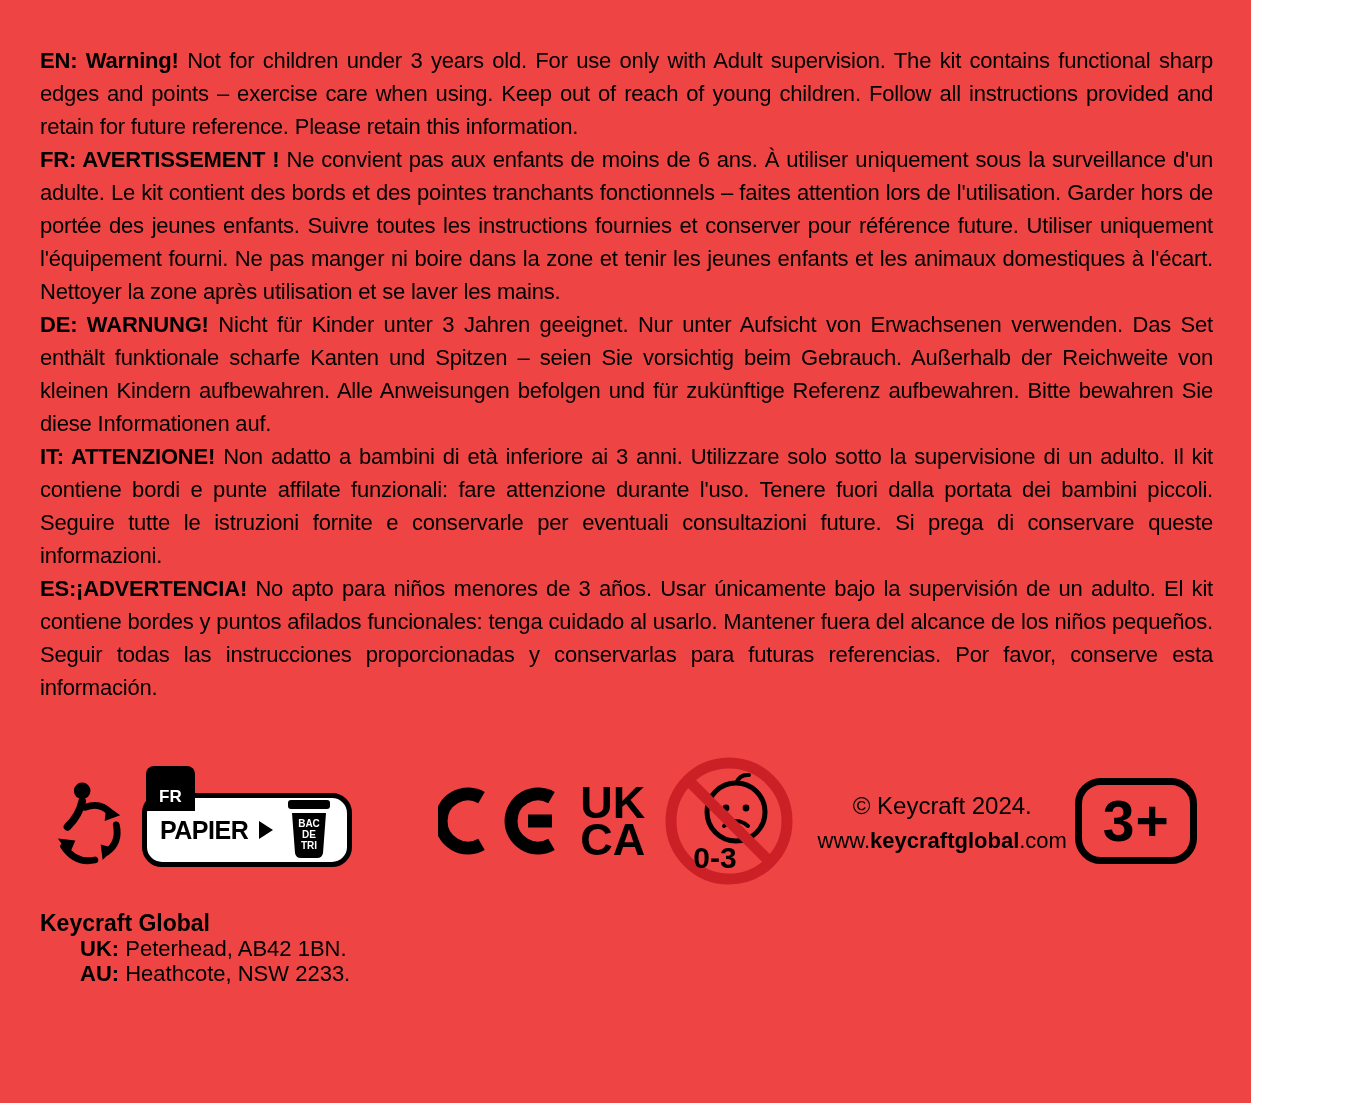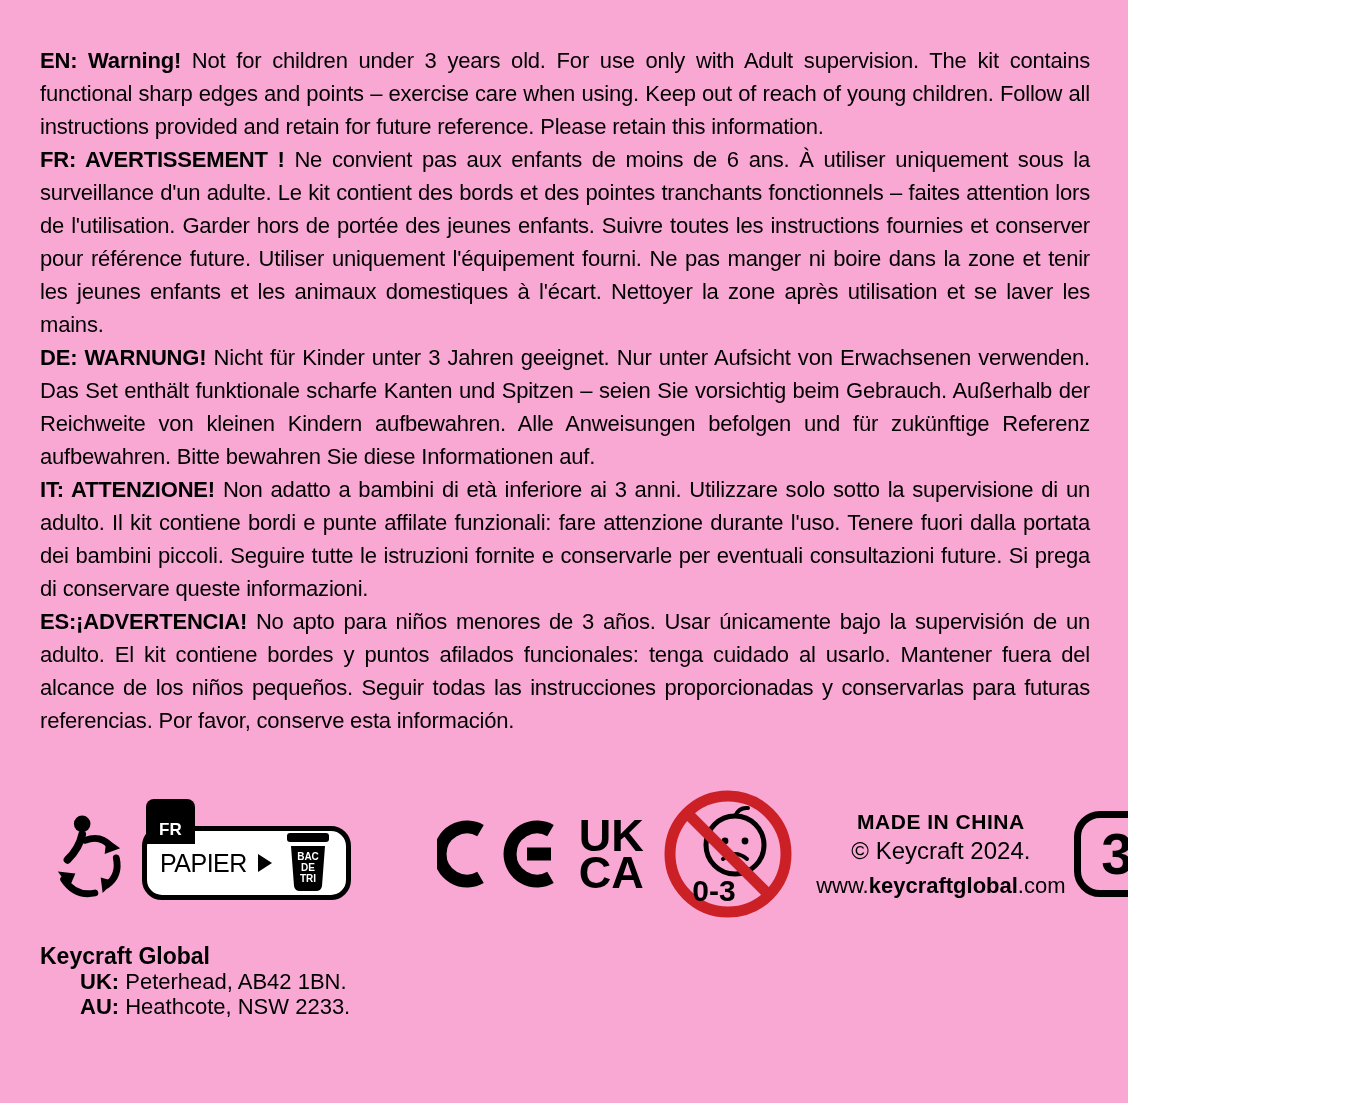--- a/index.html
+++ b/index.html
@@ -1,18 +1,18 @@
 <!DOCTYPE html>
 <html><head>
 <meta charset="utf-8">
 <style>
   * { margin: 0; padding: 0; box-sizing: border-box; }
   html, body { background: #ffffff; }
   .page {
-    width: 1128px; height: 1103px; background: #f9a8d4; color: #000;
+    width: 1251px; height: 1103px; background: #ef4444; color: #000;
     font-family: "Liberation Sans", sans-serif; position: relative; overflow: hidden;
   }
   .warnings {
     padding: 44px 38px 0 40px;
     font-size: 22px; line-height: 33px;
     text-align: justify; letter-spacing: -0.2px;
   }
   .warnings p { margin: 0; }
   .warnings b { font-weight: bold; }
 
@@ -31,21 +31,21 @@
   .fr-tab {
     position: absolute; top: -27px; left: 4px;
     background: #000; color: #fff; font-weight: bold; font-size: 17px;
     padding: 21px 13px 4px; border-radius: 8px 8px 0 0;
   }
   .papier-box {
     border: 5px solid #000; border-radius: 20px; background: #fff;
     display: flex; align-items: center; gap: 11px;
     padding: 5px 13px; height: 74px;
   }
-  .papier-label { font-weight: normal; font-size: 25px; letter-spacing: -0.5px; }
+  .papier-label { font-weight: bold; font-size: 25px; letter-spacing: -0.5px; }
   .papier-arrow {
     width: 0; height: 0; border-left: 14px solid #000;
     border-top: 9px solid transparent; border-bottom: 9px solid transparent;
   }
   .bin-svg { width: 50px; height: 60px; display: block; }
 
   
   .ce-mark { width: 136px; height: 80px; margin-left: 86px; flex: 0 0 auto; }
 
   
@@ -134,21 +134,20 @@
       <circle cx="73" cy="57" r="29" stroke="#000" stroke-width="5" fill="none"></circle>
       <path d="M 73 28 q 4 -9 13 -8" stroke="#000" stroke-width="4" fill="none" stroke-linecap="round"></path>
       <circle cx="63" cy="53" r="3.4" fill="#000"></circle>
       <circle cx="83" cy="53" r="3.4" fill="#000"></circle>
       <path d="M 61 71 Q 73 61 85 71" stroke="#000" stroke-width="4" fill="none" stroke-linecap="round"></path>
       <line x1="23" y1="23" x2="109" y2="109" stroke="#cc2027" stroke-width="11"></line>
       <text x="52" y="113" font-size="30" font-weight="bold" fill="#000" text-anchor="middle" font-family="Liberation Sans, sans-serif">0-3</text>
     </svg>
 
     <div class="origin">
-      <div class="l1">MADE IN CHINA</div>
       <div class="l2">© Keycraft 2024.</div>
       <div class="l3"><span>www.</span><b>keycraftglobal</b><span>.com</span></div>
     </div>
 
     <div class="age-badge">
       <span>3+</span>
     </div>
 
   </div>
 

